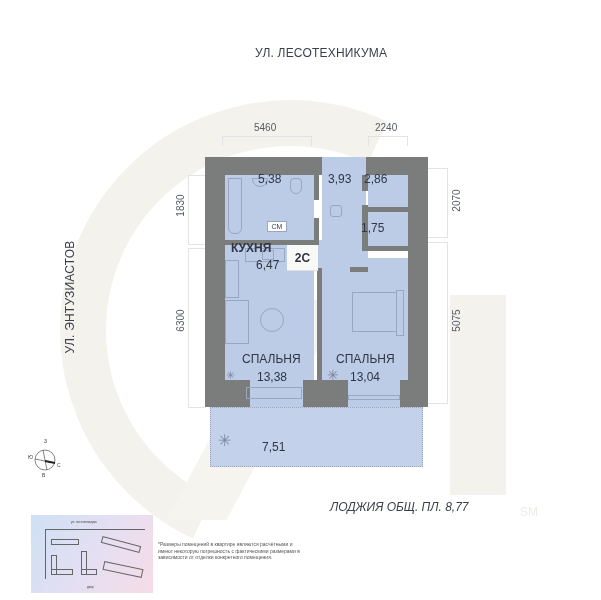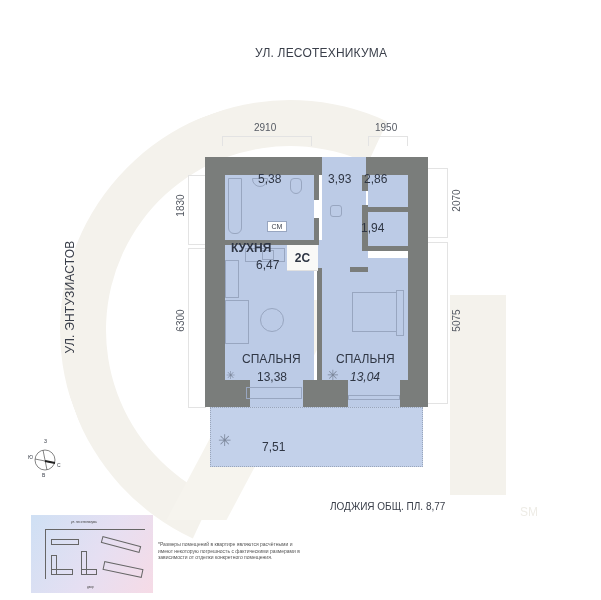--- a/index.html
+++ b/index.html
@@ -13,36 +13,36 @@
   .vert { transform: rotate(-90deg); transform-origin: center; white-space: nowrap; }
   .dimbox { position: absolute; border: 1px solid #e3e3e3; }
   .wall { position: absolute; background: #7a7d7b; }
   .room { position: absolute; background: #bccbe6; }
   .label { position: absolute; font-size: 12px; color: #2f3644; text-align: center; white-space: nowrap; }
   .infobox { position: absolute; left: 287px; top: 245px; width: 31px; background: #ffffff; text-align: center; }
   .infobox .type { font-size: 12px; font-weight: bold; color: #2f3644; padding: 6px 0 5px; border-bottom: 1px solid #e0e0e0; background: #f9f9f7; }
   .infobox .v { font-size: 11px; color: #2f3644; line-height: 15px; }
   .fixture { position: absolute; border: 1px solid #98a6c0; }
   .note { font-size: 5px; color: #555; line-height: 6.5px; }
-  .loggia-note { font-size: 10px; color: #3a3f4a; line-height: 14px; }
+  .loggia-note { font-size: 12px; color: #3a3f4a; line-height: 14px; font-style: italic; }
 </style>
 </head>
 <body>
 
 <div class="bg-arc"></div>
 <div class="bg-bar"></div>
 <div class="bg-diag"></div>
 
 <div class="abs street" style="left:255px; top:46px;">УЛ. ЛЕСОТЕХНИКУМА</div>
 <div class="abs street vert" style="left:10px; top:290px; width:120px; text-align:center;">УЛ. ЭНТУЗИАСТОВ</div>
 
 <div class="dimbox" style="left:222px; top:136px; width:90px; height:10px; border-bottom:none;"></div>
-<div class="abs dim" style="left:254px; top:122px;">2910</div>
+<div class="abs dim" style="left:254px; top:122px;">5460</div>
 <div class="dimbox" style="left:368px; top:136px; width:40px; height:10px; border-bottom:none;"></div>
-<div class="abs dim" style="left:375px; top:122px;">1950</div>
+<div class="abs dim" style="left:375px; top:122px;">2240</div>
 
 <div class="dimbox" style="left:188px; top:175px; width:18px; height:70px; border-right:none;"></div>
 <div class="abs dim vert" style="left:160px; top:200px; width:40px; text-align:center;">1830</div>
 <div class="dimbox" style="left:188px; top:248px; width:18px; height:160px; border-right:none;"></div>
 <div class="abs dim vert" style="left:160px; top:315px; width:40px; text-align:center;">6300</div>
 
 <div class="dimbox" style="left:428px; top:168px; width:20px; height:70px; border-left:none;"></div>
 <div class="abs dim vert" style="left:436px; top:195px; width:40px; text-align:center;">2070</div>
 <div class="dimbox" style="left:428px; top:242px; width:20px; height:162px; border-left:none;"></div>
 <div class="abs dim vert" style="left:436px; top:315px; width:40px; text-align:center;">5075</div>
@@ -92,27 +92,27 @@
   <div class="fixture" style="left:396px; top:290px; width:8px; height:46px;"></div>
   <div class="fixture" style="left:246px; top:387px; width:56px; height:12px;"></div>
   <div class="fixture" style="left:348px; top:395px; width:52px; height:5px;"></div>
   <div class="abs" style="left:226px; top:369px; font-size:11px; color:#7b869a;">✳</div>
   <div class="abs" style="left:327px; top:367px; font-size:14px; color:#7b869a;">✳</div>
   <div class="abs" style="left:218px; top:431px; font-size:16px; color:#7b869a;">✳</div>
 
   <div class="label" style="left:258px; top:172px;">5,38</div>
   <div class="label" style="left:328px; top:172px;">3,93</div>
   <div class="label" style="left:364px; top:172px;">2,86</div>
-  <div class="label" style="left:361px; top:221px;">1,94</div>
+  <div class="label" style="left:361px; top:221px;">1,75</div>
   <div class="label" style="left:231px; top:241px;font-weight:bold;">КУХНЯ</div>
   <div class="label" style="left:256px; top:258px;">6,47</div>
   <div class="label" style="left:242px; top:352px;">СПАЛЬНЯ</div>
   <div class="label" style="left:257px; top:370px;">13,38</div>
   <div class="label" style="left:336px; top:352px;">СПАЛЬНЯ</div>
-  <div class="label" style="left:350px; top:370px;font-style:italic;">13,04</div>
+  <div class="label" style="left:350px; top:370px;">13,04</div>
   <div class="label" style="left:262px; top:440px;">7,51</div>
 
   <div class="infobox">
     <div class="type">2С</div>
   </div>
 </div>
 
 <div class="abs loggia-note" style="left:330px; top:500px;">
   <div>ЛОДЖИЯ ОБЩ. ПЛ. 8,77</div>
 </div>

